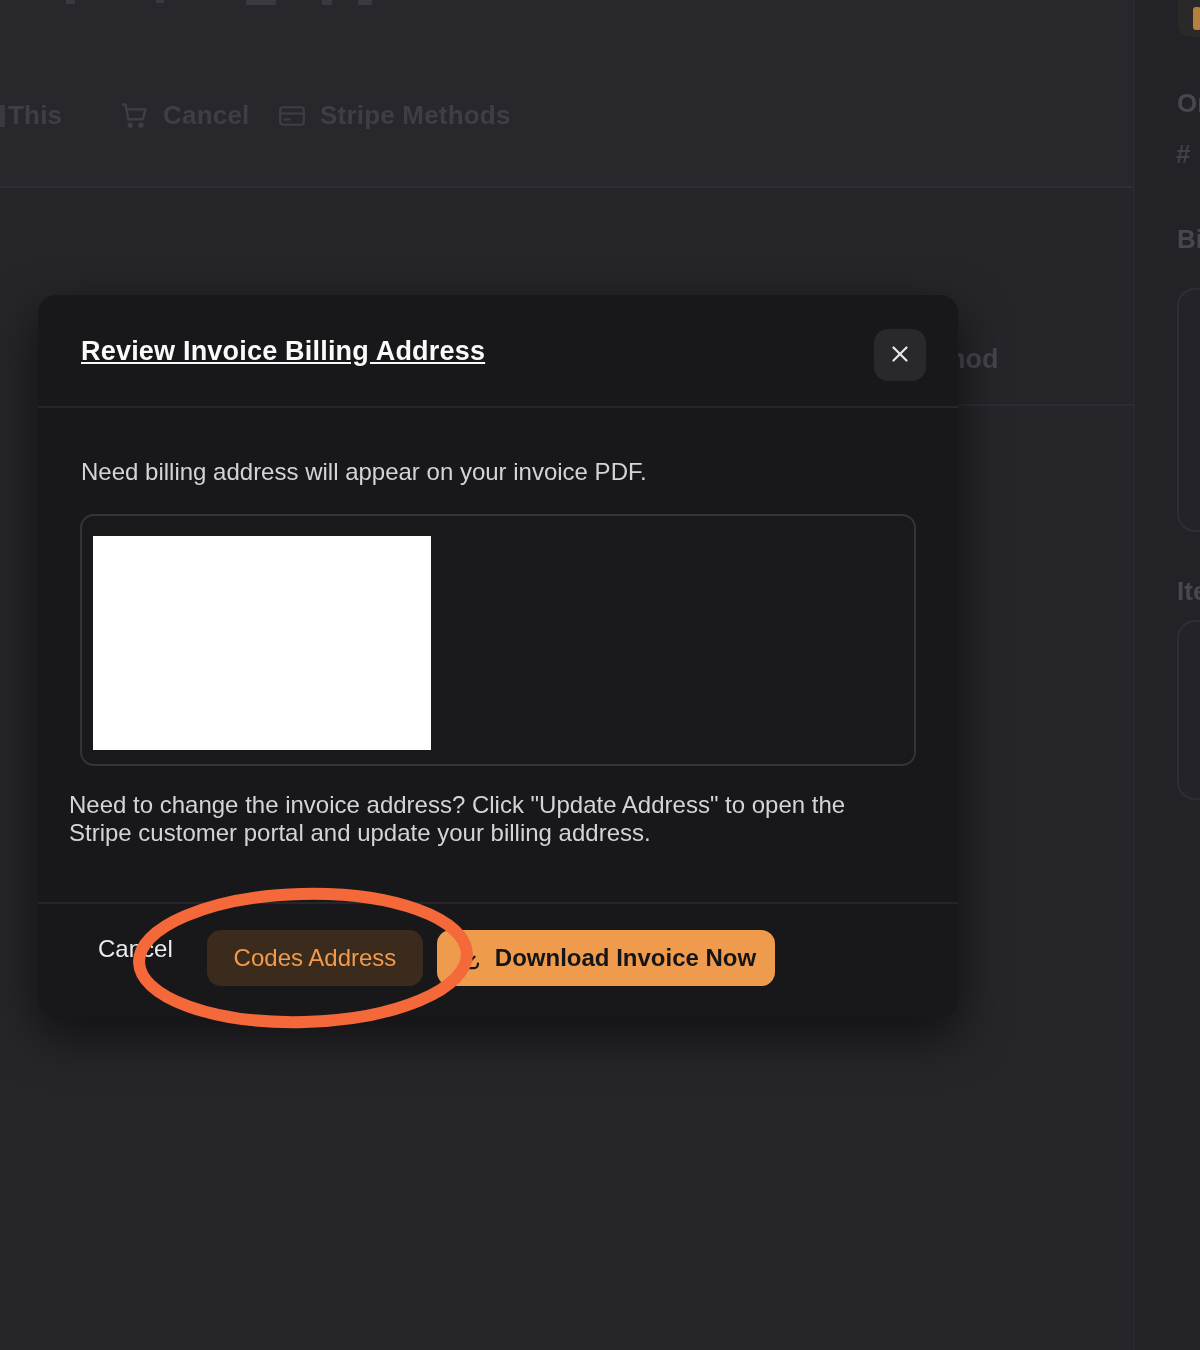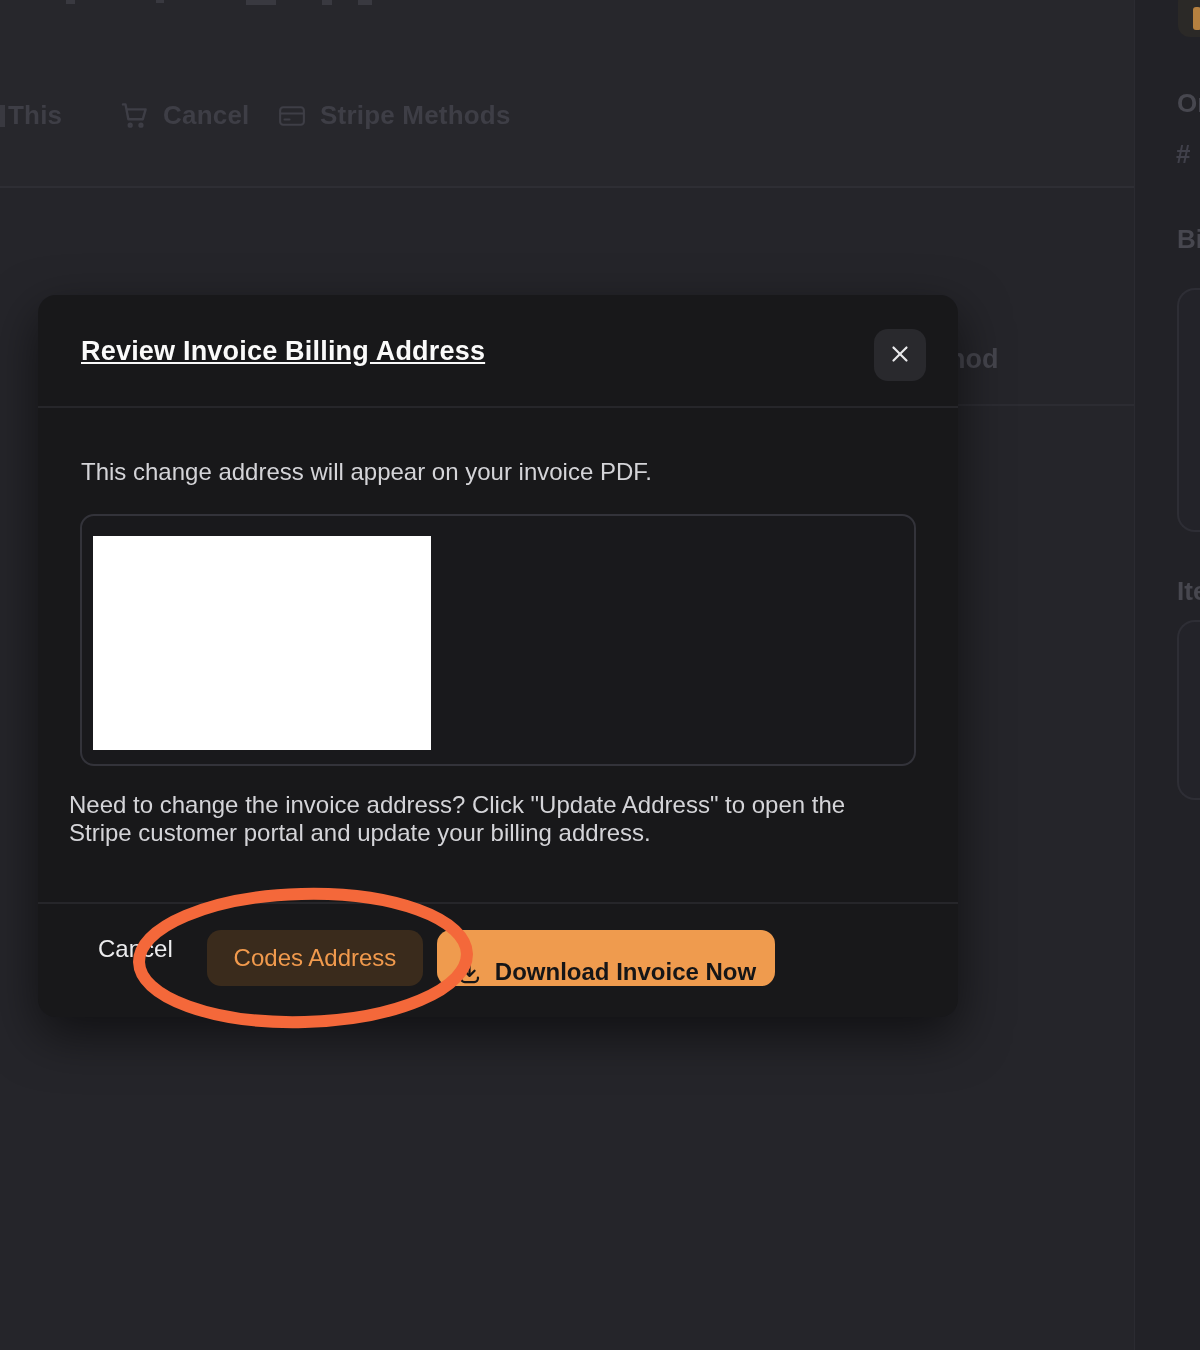--- a/index.html
+++ b/index.html
@@ -33,21 +33,21 @@
   .intro-text { position: absolute; left: 43px; top: 160px; width: 845px; color: #d4d4d8; font-size: 24px; line-height: 34px; }
 
   .address-box { position: absolute; left: 42px; top: 219px; width: 836px; height: 252px; background: #19191c; border: 2px solid #33333a; border-radius: 14px; }
   .address-redaction { position: absolute; left: 11px; top: 20px; width: 338px; height: 214px; background: #ffffff; }
 
   .note-text { position: absolute; left: 31px; top: 496px; width: 840px; color: #d4d4d8; font-size: 24px; line-height: 28px; }
 
   .modal-footer { position: absolute; left: 0; top: 607px; width: 100%; height: 115px; border-top: 2px solid #26262a; }
   .cancel-btn { position: absolute; left: 60px; top: 31px; background: none; border: none; color: #ececee; font-size: 24px; font-family: inherit; cursor: pointer; }
   .update-btn { position: absolute; left: 169px; top: 26px; width: 216px; height: 56px; background: #3a2b1c; border: none; border-radius: 14px; color: #f19a4d; font-size: 24px; font-family: inherit; cursor: pointer; }
-  .download-btn { position: absolute; left: 399px; top: 26px; width: 338px; height: 56px; background: #ef9b4e; border: none; border-radius: 14px; color: #151517; font-size: 24px; font-weight: 600; font-family: inherit; cursor: pointer; display: flex; align-items: flex-end; justify-content: center; gap: 12px; }
+  .download-btn { position: absolute; left: 399px; top: 26px; width: 338px; height: 56px; background: #ef9b4e; border: none; border-radius: 14px; color: #151517; font-size: 24px; font-weight: 600; font-family: inherit; cursor: pointer; display: flex; align-items: center; justify-content: center; gap: 12px; }
 
   .annotation-svg { position: absolute; left: 0; top: 0; width: 1200px; height: 1350px; pointer-events: none; z-index: 50; }
 </style>
 </head>
 <body>
 
 <div class="screen">
 
   <div class="bg-header"></div>
 
@@ -102,21 +102,21 @@
       <button class="close-btn">
         <span>
           <svg width="24" height="24" viewBox="0 0 24 24" fill="none" stroke="currentColor" stroke-width="2.2" stroke-linecap="round">
             <line x1="5.5" y1="5.5" x2="18.5" y2="18.5"></line>
             <line x1="18.5" y1="5.5" x2="5.5" y2="18.5"></line>
           </svg>
         </span>
       </button>
     </div>
 
-    <div class="intro-text">This change address will appear on your invoice PDF.</div>
+    <div class="intro-text">Need billing address will appear on your invoice PDF.</div>
 
     <div class="address-box">
       <div class="address-redaction"></div>
     </div>
 
     <div class="note-text">Need to change the invoice address? Click "Update Address" to open the Stripe customer portal and update your billing address.</div>
 
     <div class="modal-footer">
       <button class="cancel-btn">Cancel</button>
       <button class="update-btn">Codes Address</button>

